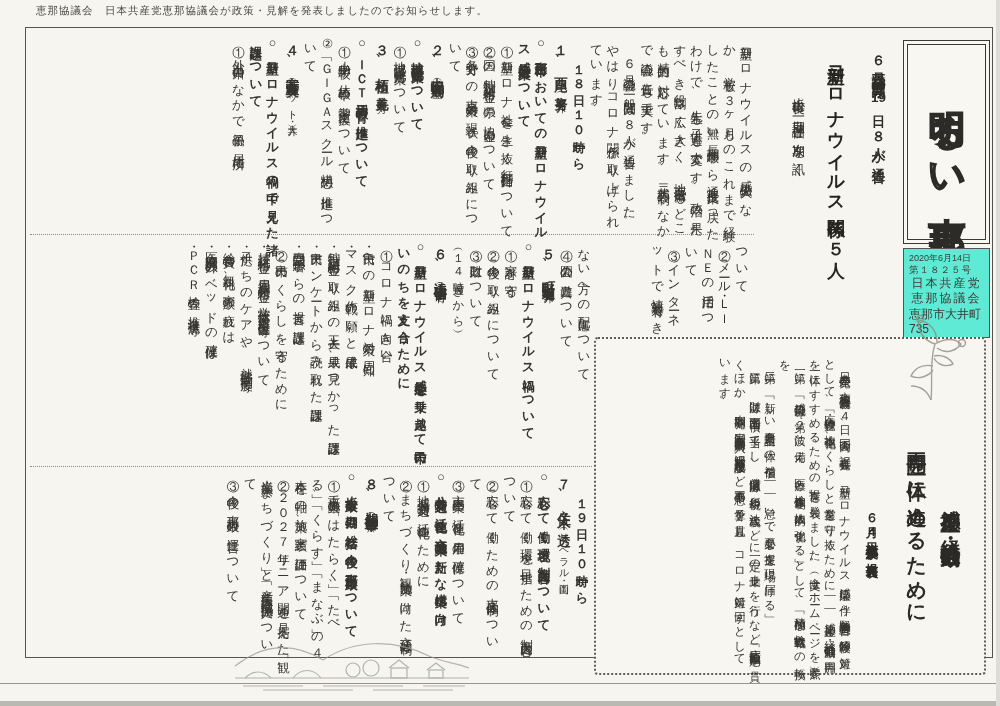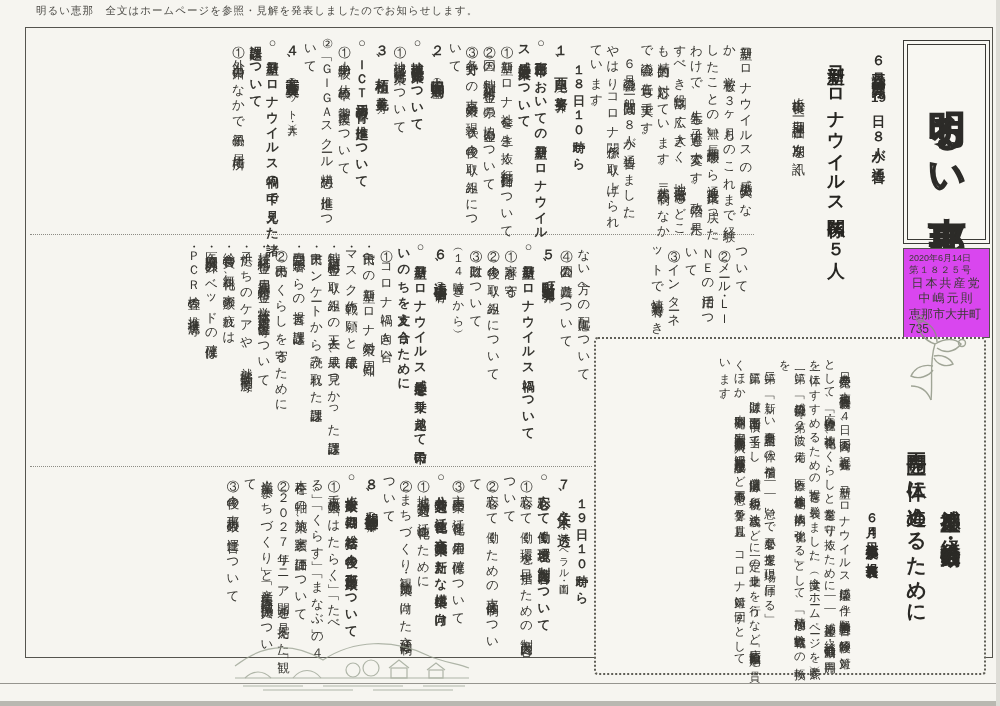--- a/index.html
+++ b/index.html
@@ -40,21 +40,21 @@
     font-family:"Liberation Sans","DejaVu Sans",sans-serif;
     font-size:37px; font-weight:bold; letter-spacing:7px;
     color:#fcfbf6; -webkit-text-stroke:1.7px #2c2b28;
     padding-top:2px;
   }
   @supports not (-webkit-text-stroke:1px #000) {
     .mh-title { color:#3a3935; }
   }
   .mh-info {
     position:absolute; left:903px; top:248px; width:87px; height:90px;
-    border:1px solid #55544e; padding:4px 5px; background:#d946ef;
+    border:1px solid #55544e; padding:4px 5px; background:#5eead4;
     font-family:"Liberation Sans","DejaVu Sans",sans-serif;
     color:#3c3b36; line-height:1.25;
   }
   .mh-date  { font-size:9px;  letter-spacing:0; }
   .mh-issue { font-size:9.5px; letter-spacing:1px; text-align:left; }
   .mh-org   { font-size:12px; letter-spacing:2px;text-align:center; }
   .mh-addr  { font-size:12px; margin-top:1px; }
   .mh-tel   { font-size:9px; }
 
   
@@ -120,37 +120,37 @@
   .landscape { position:absolute; left:233px; top:626px; z-index:1; }
 
   
   .paper-line { position:absolute; left:0; top:683px; width:1000px; height:1px; background:#96958f; }
   .bottom-strip { position:absolute; left:0; top:701px; width:1000px; height:5px; background:#b9b8b1; }
   .right-strip { position:absolute; left:996px; top:0; width:4px; height:706px; background:#dddcd6; }
 </style>
 </head>
 <body>
 
-<div class="top-notice">明るい恵那　全文はホームページを参照・見解を発表しましたのでお知らせします。</div>
+<div class="top-notice">恵那協議会　日本共産党恵那協議会が政策・見解を発表しましたのでお知らせします。</div>
 
 <div class="frame"></div>
 
 <div class="divider" id="divider1"></div>
 <div class="divider" id="divider2"></div>
 
 <div class="mh-box">
   <div class="mh-box-inner">
     <div class="mh-title v">明るい恵那</div>
   </div>
 </div>
 <div class="mh-info">
   <div class="mh-date">2020年6月14日</div>
   <div class="mh-issue">第１８２５号</div>
   <div class="mh-org">日本共産党</div>
-  <div class="mh-org">中嶋元則</div>
+  <div class="mh-org">恵那協議会</div>
   <div class="mh-addr">恵那市大井町735</div>
   <div class="mh-tel">電話　26-3603</div>
 </div>
 
 <div class="headline-block v">
   <div class="hl-top"><span>６月議会一般質問</span><span class="tcy">18</span><span>・</span><span class="tcy">19</span><span>日　</span><span>８人が通告</span></div>
   <div class="hl-big">新型コロナウイルス関係に５人</div>
   <div class="hl-sub">小坂市長に一期目評価と次期を訊く</div>
 </div>
 

